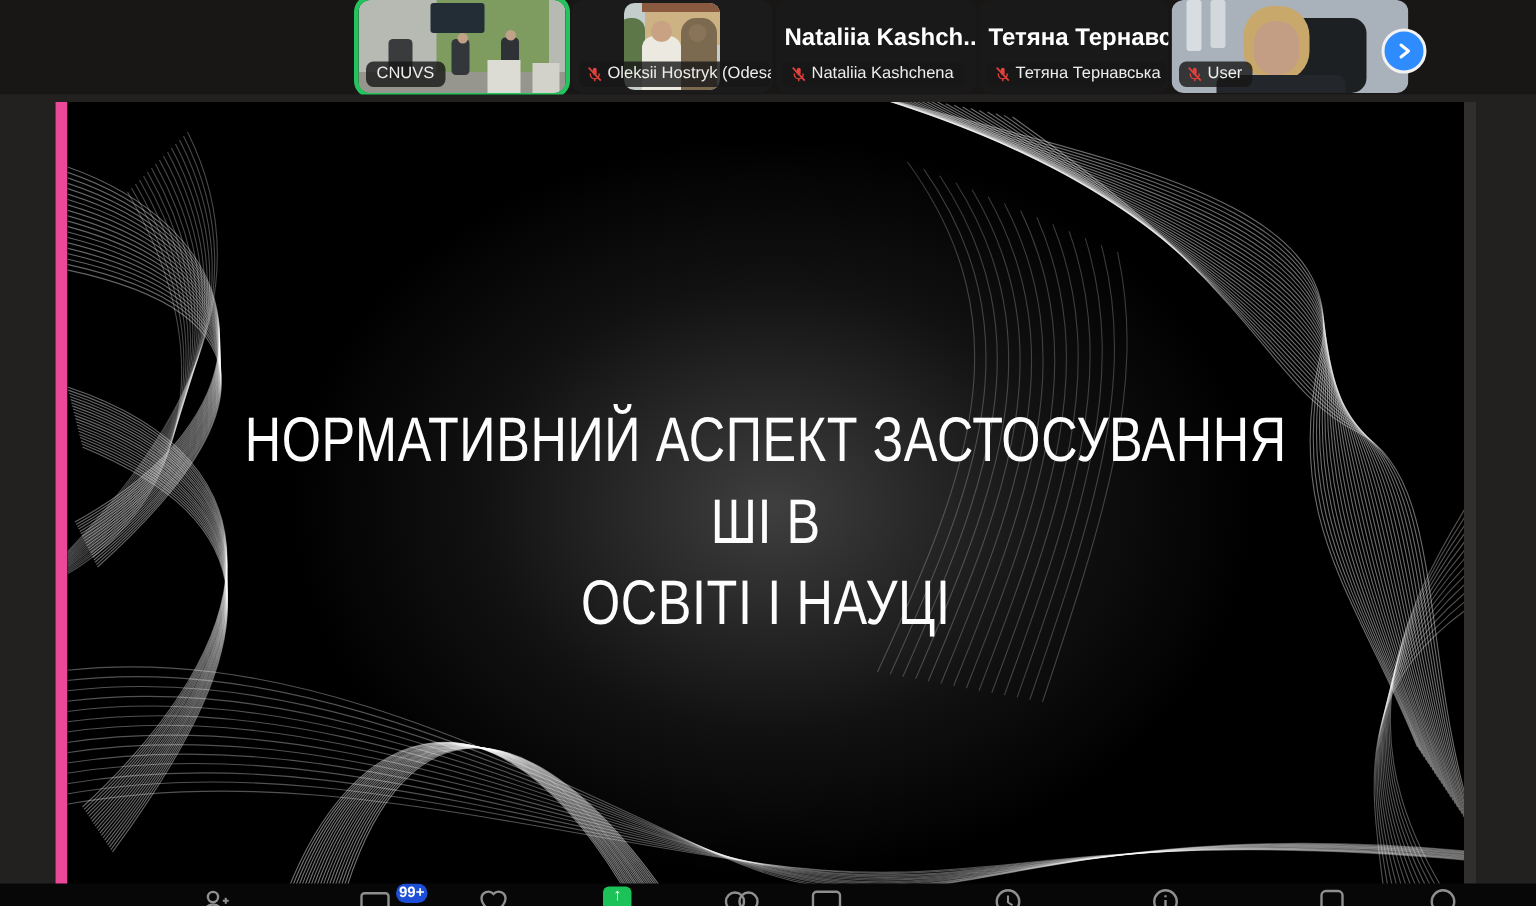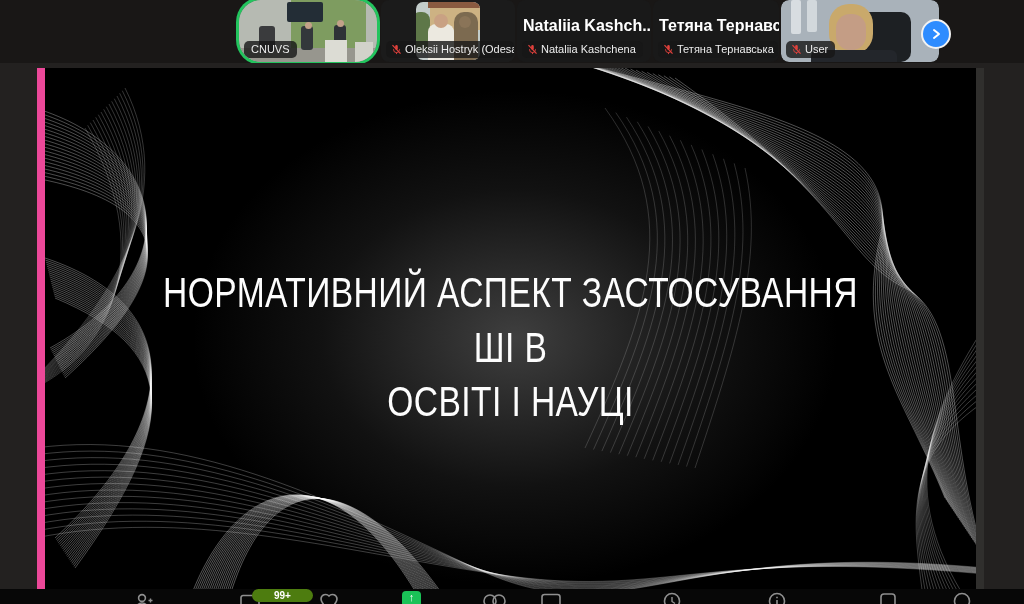--- a/index.html
+++ b/index.html
@@ -4,21 +4,21 @@
 <style>
   html,body{margin:0;padding:0;}
   body{
     width:1024px;height:604px;position:relative;overflow:hidden;
     background:#232120;font-family:"Liberation Sans",sans-serif;
     -webkit-font-smoothing:antialiased;
   }
   
   .strip{position:absolute;left:0;top:0;width:1024px;height:63px;background:#191716;}
   .tile{position:absolute;top:0;height:62px;border-radius:8px;background:#1c1c1c;overflow:hidden;}
-  .tile.active{box-shadow:0 0 0 3px #23c45e inset, 0 0 0 3px #23c45e;border-radius:22px;}
+  .tile.active{box-shadow:0 0 0 3px #23c45e inset, 0 0 0 3px #23c45e;}
   .vid{position:absolute;inset:0;border-radius:8px;overflow:hidden;}
   .namelabel{
     position:absolute;left:5px;bottom:4px;display:flex;align-items:center;gap:3px;
     background:rgba(22,22,22,.8);border-radius:5px;padding:2px 7px 2px 5px;
     color:#ededed;font-size:11px;line-height:13px;white-space:nowrap;overflow:hidden;
     max-width:calc(100% - 6px);box-sizing:border-box;z-index:5;
   }
   .namelabel.nomic{padding-left:7px;}
   .micsvg{flex:0 0 auto;display:block;}
   .bigname{
@@ -49,22 +49,22 @@
   }
   .slidesub{
     position:absolute;left:0;top:322px;width:931px;text-align:center;color:#efefef;
     font-size:21px;letter-spacing:7px;word-spacing:8px;font-weight:400;
   }
   
   .toolbar{position:absolute;left:0;top:589px;width:1024px;height:15px;background:#070707;overflow:hidden;}
   .tbicon{position:absolute;top:2px;}
   .tbcount{position:absolute;top:4px;color:#9a9a9a;font-size:11px;letter-spacing:.5px;margin-top:29px;}
   .badge{
-    position:absolute;left:252px;top:0px;background:#4d7c0f;color:#fff;font-size:10px;
-    font-weight:700;border-radius:8px;padding:1px 22px;line-height:11px;
+    position:absolute;left:264px;top:0px;background:#1d4ed8;color:#fff;font-size:10px;
+    font-weight:700;border-radius:8px;padding:1px 2px;line-height:11px;
   }
   .sharebtn{position:absolute;left:402px;top:2px;width:19px;height:16px;border-radius:4px;background:#1ac257;
     display:flex;justify-content:center;color:#fff;font-size:11px;font-weight:700;}
   .grayrect{position:absolute;left:988px;top:595px;width:30px;height:6px;background:#3a3a3a;}
   
   .abs{position:absolute;}
 </style>
 </head>
 <body>
 

